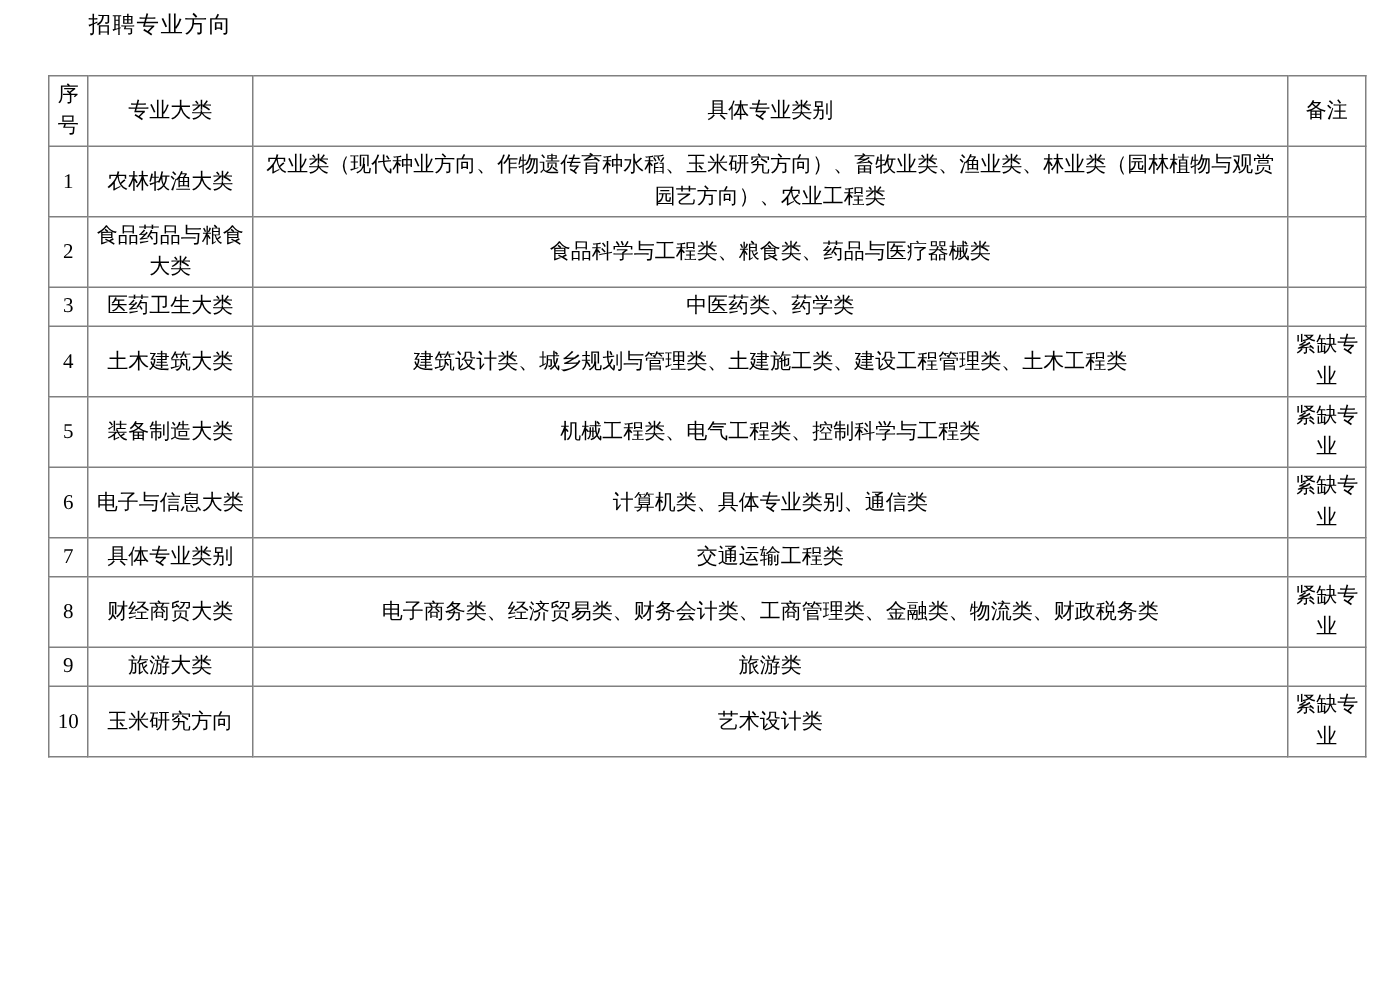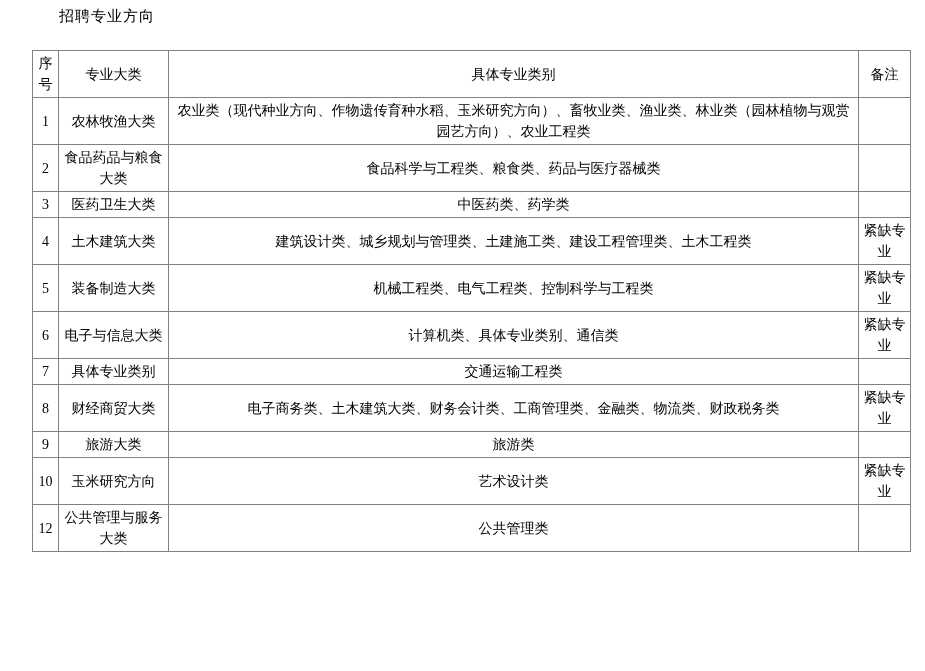--- a/index.html
+++ b/index.html
@@ -115,37 +115,31 @@
     </tr>
         <tr>
       <td>7</td>
       <td>具体专业类别</td>
       <td>交通运输工程类</td>
       <td></td>
     </tr>
         <tr>
       <td>8</td>
       <td>财经商贸大类</td>
-      <td>电子商务类、土木建筑大类、财务会计类、工商管理类、金融类、物流类、财政税务类</td>
+      <td>电子商务类、经济贸易类、财务会计类、工商管理类、金融类、物流类、财政税务类</td>
       <td>紧缺专业</td>
     </tr>
         <tr>
       <td>9</td>
       <td>旅游大类</td>
       <td>旅游类</td>
       <td></td>
     </tr>
         <tr>
       <td>10</td>
       <td>玉米研究方向</td>
       <td>艺术设计类</td>
       <td>紧缺专业</td>
     </tr>
-        <tr>
-      <td>12</td>
-      <td>公共管理与服务大类</td>
-      <td>公共管理类</td>
-      <td></td>
-    </tr>
       </tbody>
   </table>
 
 </div>
 
 </body></html>

